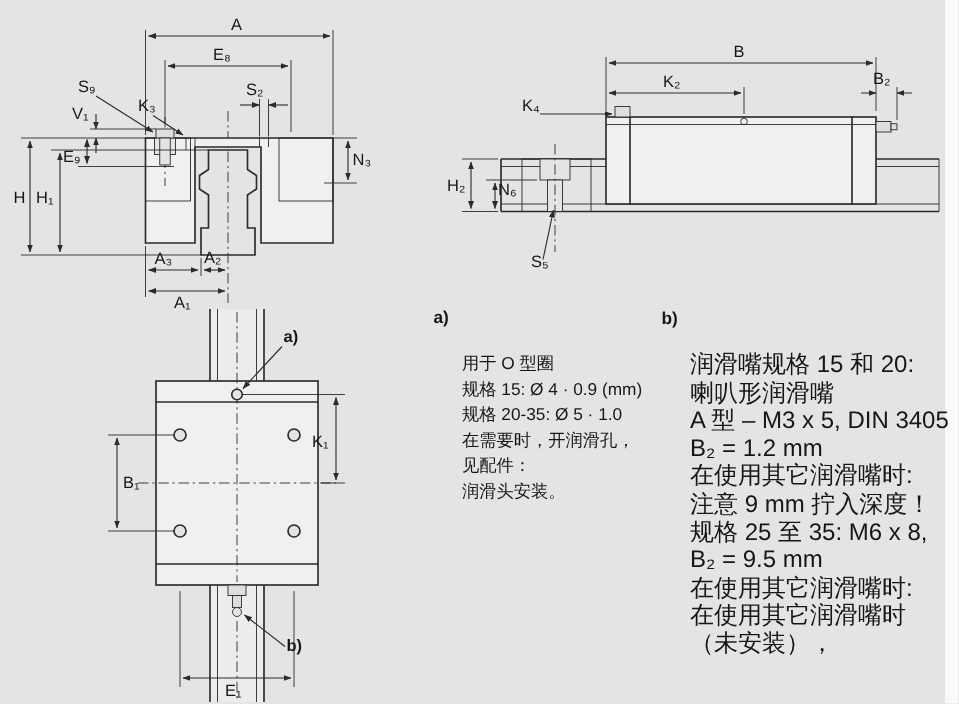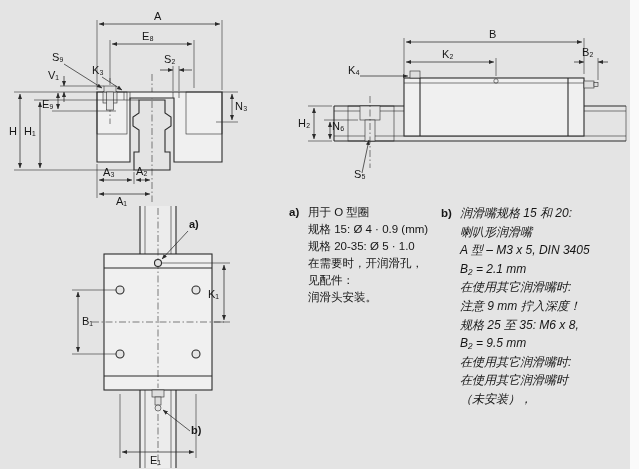--- a/index.html
+++ b/index.html
@@ -13,22 +13,22 @@
   .cl{stroke:#2b2b2b;stroke-width:0.6;stroke-dasharray:7 2.5 1.5 2.5;fill:none;}
   .body-fill{fill:#f0f0f0;}
   .part-fill{fill:#dedede;}
   .hole-fill{fill:#e4e4e4;}
   text.lbl{font-family:"Liberation Sans","DejaVu Sans",sans-serif;font-size:11px;fill:#161616;}
   text.lbl.bold{font-weight:bold;}
   .note{position:absolute;display:flex;color:#161616;}
   .note .marker{font-weight:bold;flex:0 0 19px;font-size:11.5px;line-height:17px;}
   #note-a .note-line{font-size:11.5px;line-height:17px;}
   #note-b .marker{line-height:18.6px;}
-  #note-b .note-line{font-size:12px;line-height:18.6px;font-style:italic;}
-  .lines{flex:1;}
+  #note-b .note-line{font-size:16px;line-height:18.6px;}
+  .lines{flex:1;margin-top:31px;}
 </style>
 </head>
 <body>
 
 <div id="stage">
   <div class="edge-strip" style="left:630px;width:9px;"></div>
 
   <svg style="left:2px;top:4px;" width="252" height="209" viewBox="0 0 252 209">
     <defs>
       <marker id="ar1" viewBox="0 0 10 10" refX="9.5" refY="5" markerWidth="7" markerHeight="7" orient="auto-start-reverse">
@@ -242,21 +242,21 @@
         <div class="note-line">润滑头安装。</div>
       </div>
   </div>
 
   <div id="note-b" class="note" style="left:441px;top:204px;width:194px;">
     <div class="marker">b)</div>
     <div class="lines">
         <div class="note-line">润滑嘴规格 15 和 20:</div>
         <div class="note-line">喇叭形润滑嘴</div>
         <div class="note-line">A 型 – M3 x 5, DIN 3405</div>
-        <div class="note-line">B₂ = 2.1 mm</div>
+        <div class="note-line">B₂ = 1.2 mm</div>
         <div class="note-line">在使用其它润滑嘴时:</div>
         <div class="note-line">注意 9 mm 拧入深度！</div>
         <div class="note-line">规格 25 至 35: M6 x 8,</div>
         <div class="note-line">B₂ = 9.5 mm</div>
         <div class="note-line">在使用其它润滑嘴时:</div>
         <div class="note-line">在使用其它润滑嘴时</div>
         <div class="note-line">（未安装），</div>
       </div>
   </div>
 </div>

